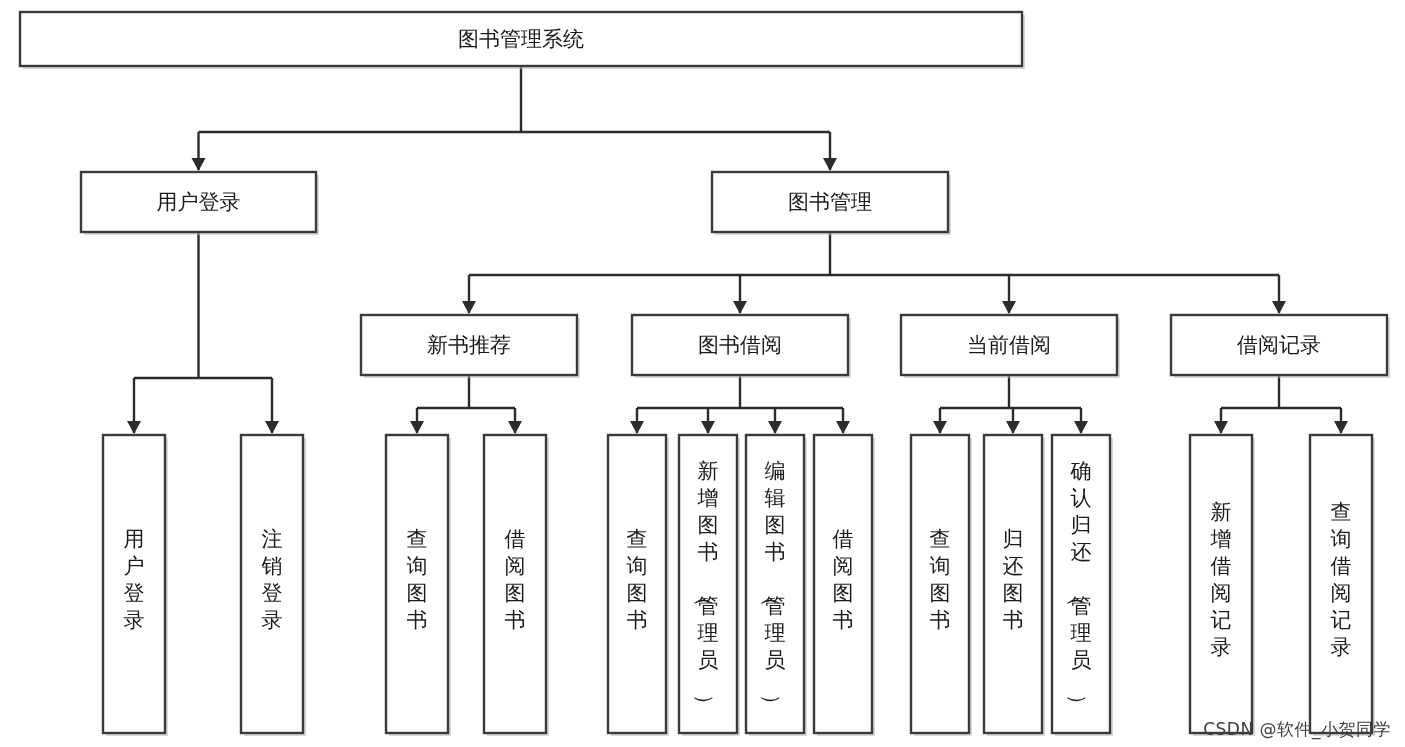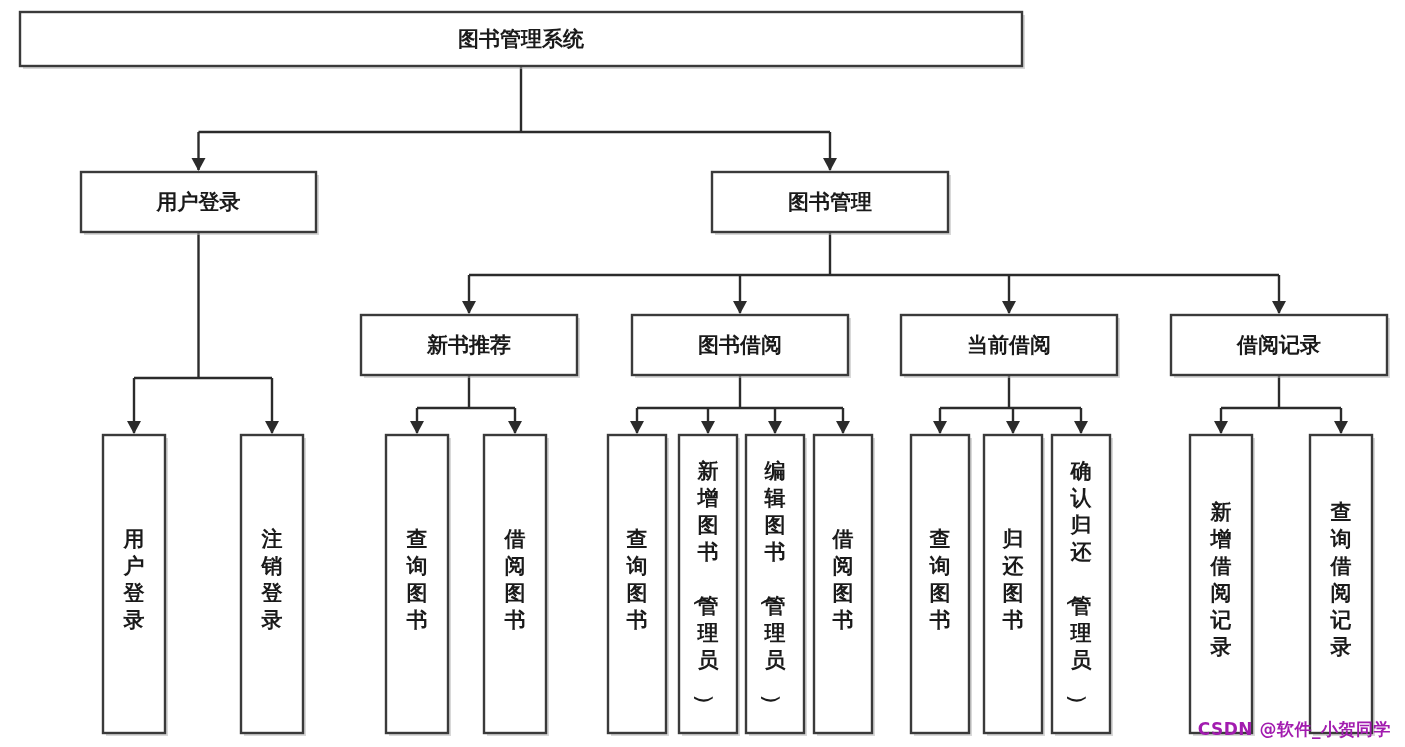--- a/index.html
+++ b/index.html
@@ -11,21 +11,20 @@
     width: 1405px;
     height: 747px;
     font-family: "DejaVu Sans", "Liberation Sans", sans-serif;
     overflow: hidden;
   }
   #diagram-root {
     position: relative;
     width: 1405px;
     height: 747px;
     background: #ffffff;
-    font-weight: bold;
   }
   svg#tree-svg {
     position: absolute;
     left: 0; top: 0;
     width: 1405px;
     height: 747px;
   }
   .node-box {
     fill: #ffffff;
     stroke: #3a3a3a;
@@ -56,21 +55,21 @@
     font-size: 21px;
     fill: #1a1a1a;
     text-anchor: middle;
   }
   .watermark {
     position: absolute;
     right: 14px;
     bottom: 6px;
     font-family: "DejaVu Sans", "Liberation Sans", sans-serif;
     font-size: 17px;
-    color: #a21caf;
+    color: #404040;
     white-space: nowrap;
     letter-spacing: 0.5px;
     user-select: none;
   }
 </style>
 </head>
 <body>
 
 <div id="diagram-root">
 

